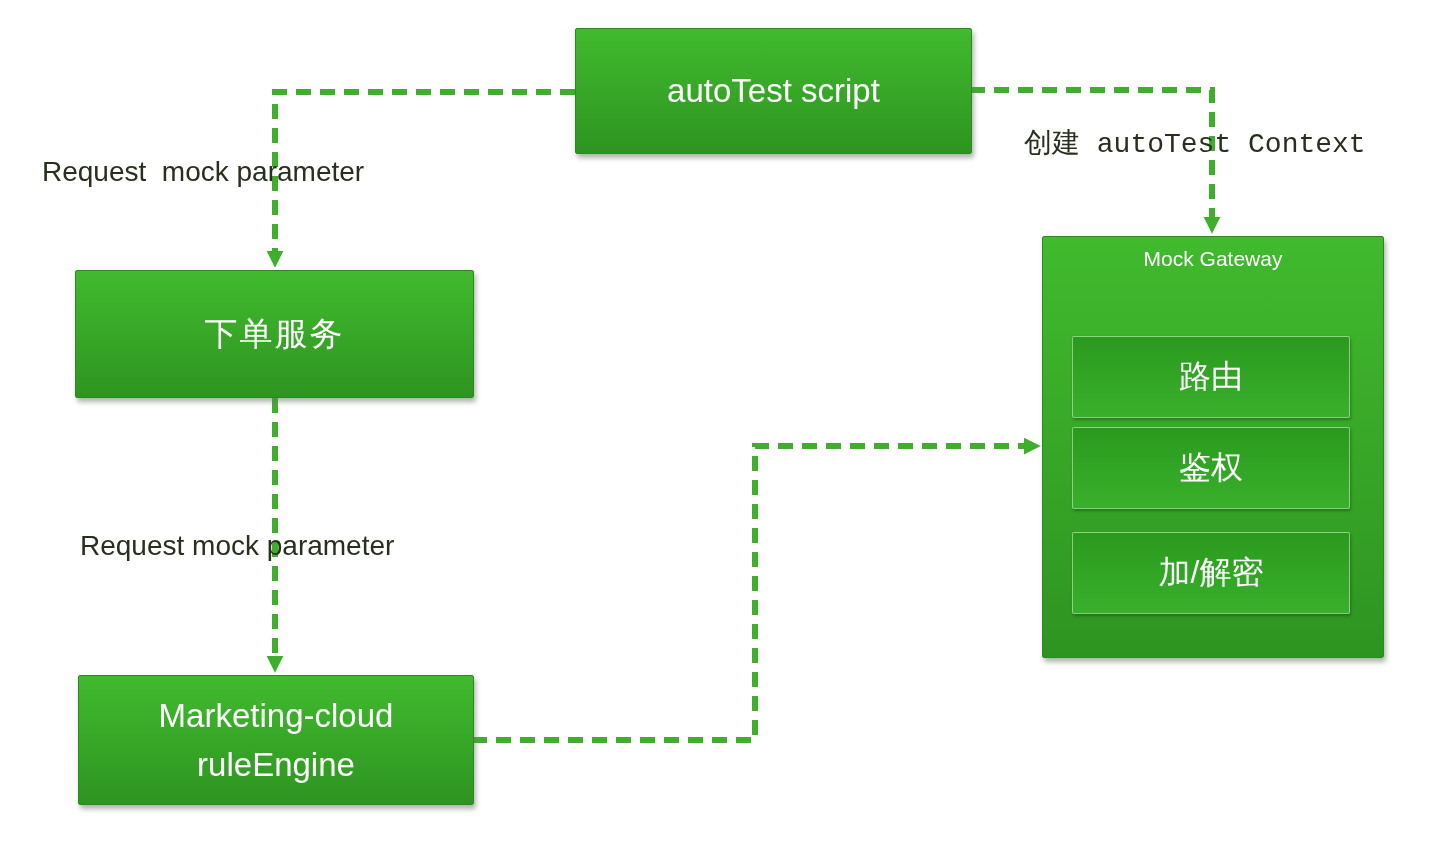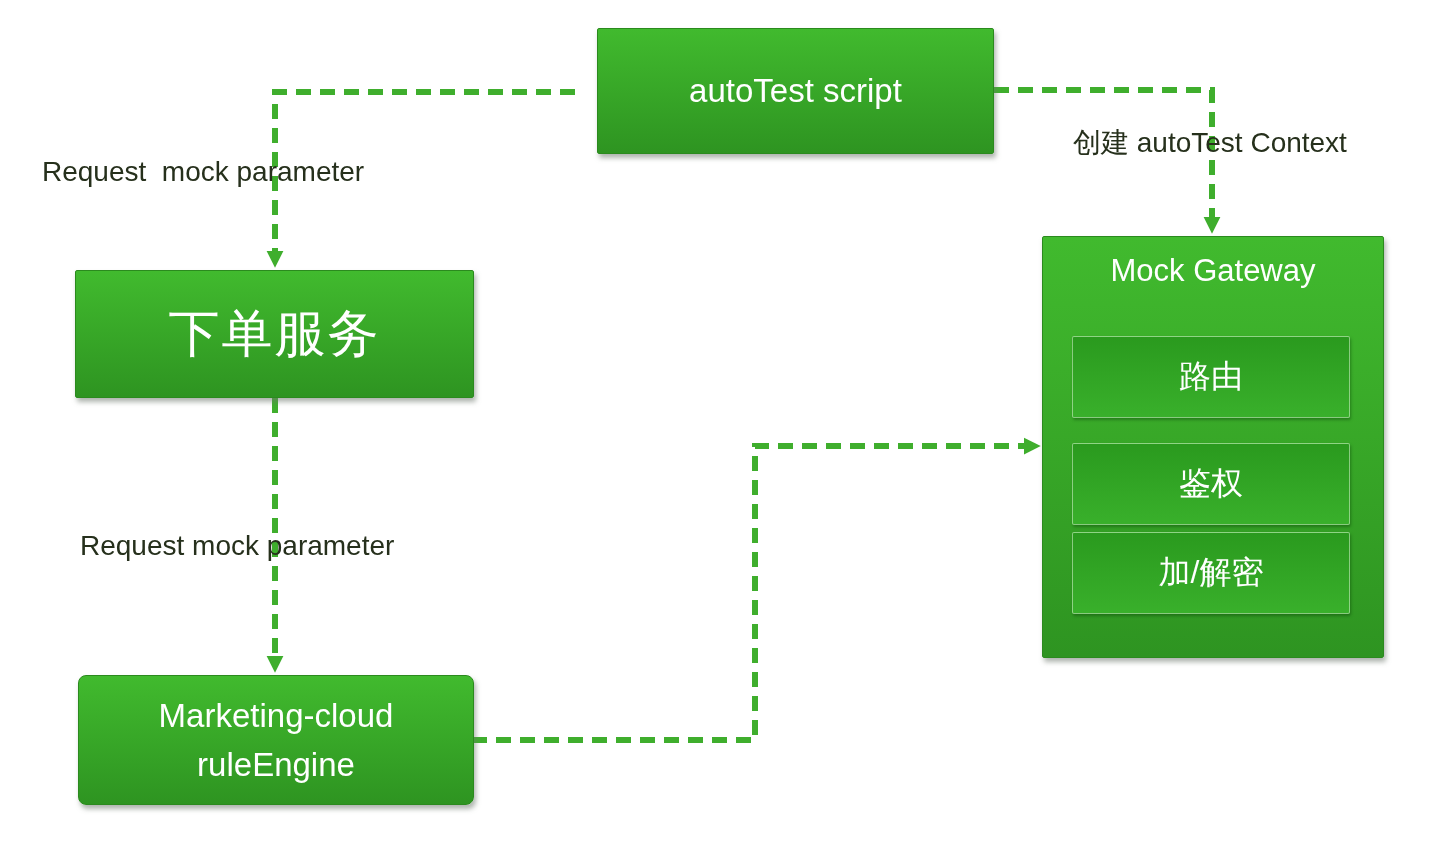--- a/index.html
+++ b/index.html
@@ -28,53 +28,53 @@
     background: linear-gradient(180deg, var(--box-gradient-top, #41ba2e), var(--box-gradient-bottom, #2e9421));
     border: 1px solid #2b8a1e;
     border-radius: 2px;
     box-shadow: 2px 4px 5px rgba(110, 120, 110, 0.55);
     color: #ffffff;
     display: flex;
     align-items: center;
     justify-content: center;
     text-align: center;
   }
-  .node-autotest   { left: 597px; top: 28px;  width: 395px; height: 124px; font-size: 33px; }
-  .node-order      { left: 75px;  top: 270px; width: 397px; height: 126px; font-size: 51px; letter-spacing: 2px; }
+  .node-autotest   { left: 575px; top: 28px;  width: 395px; height: 124px; font-size: 33px; }
+  .node-order      { left: 75px;  top: 270px; width: 397px; height: 126px; font-size: 33px; letter-spacing: 2px; }
   .node-ruleengine { left: 78px;  top: 675px; width: 394px; height: 128px; font-size: 33px;
-                     flex-direction: column; line-height: 1.5; border-radius: 8px; }
+                     flex-direction: column; line-height: 1.5; }
   .node-gateway    { left: 1042px; top: 236px; width: 340px; height: 420px;
                      flex-direction: column; justify-content: flex-start; }
-  .gateway-title { margin-top: 16px; font-size: 31px; }
+  .gateway-title { margin-top: 10px; font-size: 21px; }
   .gateway-module {
     position: absolute;
     left: 29px;
     width: 276px;
     height: 80px;
     background: linear-gradient(180deg, var(--module-gradient-top, #2a9a1e), var(--module-gradient-bottom, #39b02b));
     border: 1px solid rgba(215, 243, 208, 0.55);
     border-radius: 2px;
     box-shadow: 1px 2px 3px rgba(0, 45, 0, 0.35);
     display: flex;
     align-items: center;
     justify-content: center;
     font-size: 32px;
     color: #ffffff;
   }
   .module-0 { top: 99px; }
-  .module-1 { top: 206px; align-items: center; }
+  .module-1 { top: 190px; align-items: center; }
   .module-2 { top: 295px; }
   .edge-label {
     position: absolute;
     color: var(--label-text, #26301c);
     font-size: 28px;
     white-space: pre;
   }
   .lbl-req-top    { left: 42px;   top: 156px; }
-  .lbl-create     { left: 1073px; top: 124px; }
+  .lbl-create     { left: 1024px; top: 124px; font-family: Liberation Mono, monospace; }
   .lbl-req-bottom { left: 80px;   top: 530px; }
   .lbl-http       { left: 488px;  top: 608px; }
 </style>
 </head>
 <body>
 
 <div class="canvas">
 
   <svg class="arrows" width="1446" height="862">
     <defs>

